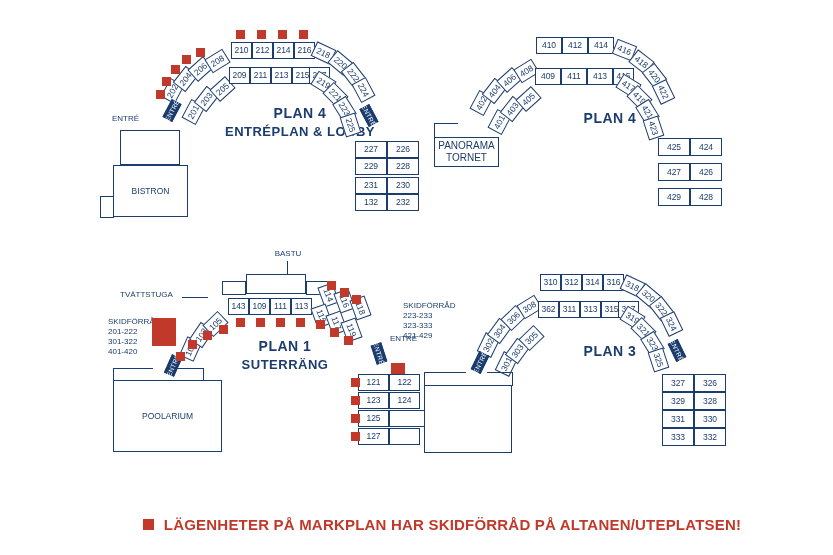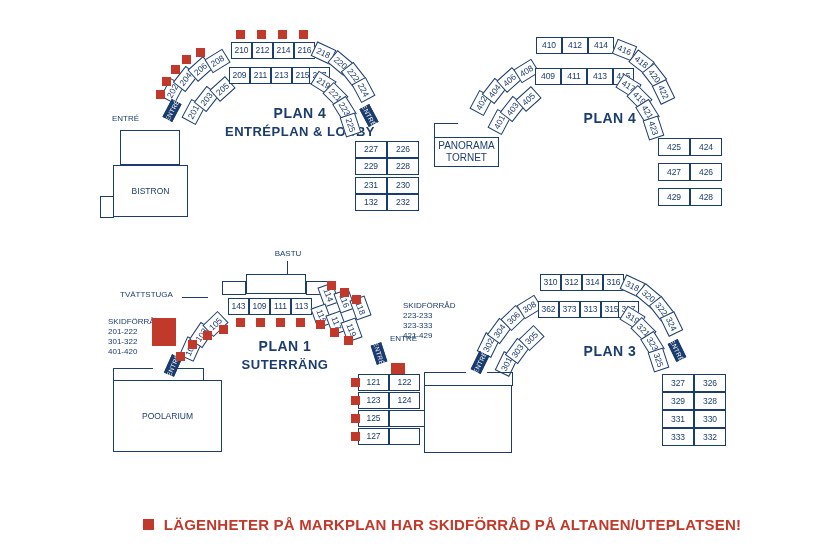--- a/index.html
+++ b/index.html
@@ -324,21 +324,21 @@
   <div class="cell" style="left:478px; top:337px; width:21px; height:16px; transform:rotate(-64deg);">302</div>
   <div class="cell" style="left:489px; top:323px; width:21px; height:16px; transform:rotate(-54deg);">304</div>
   <div class="cell" style="left:503px; top:310px; width:21px; height:16px; transform:rotate(-44deg);">306</div>
   <div class="cell" style="left:519px; top:299px; width:21px; height:16px; transform:rotate(-32deg);">308</div>
 
   <div class="cell" style="left:496px; top:356px; width:21px; height:16px; transform:rotate(-64deg);">301</div>
   <div class="cell" style="left:507px; top:343px; width:21px; height:16px; transform:rotate(-54deg);">303</div>
   <div class="cell" style="left:521px; top:330px; width:21px; height:16px; transform:rotate(-44deg);">305</div>
 
   <div class="cell" style="left:538px; top:301px; width:21px; height:17px;">362</div>
-  <div class="cell" style="left:559px; top:301px; width:21px; height:17px;">373</div>
+  <div class="cell" style="left:559px; top:301px; width:21px; height:17px;">311</div>
   <div class="cell" style="left:580px; top:301px; width:21px; height:17px;">313</div>
   <div class="cell" style="left:601px; top:301px; width:21px; height:17px;">315</div>
 
   <div class="cell" style="left:540px; top:274px; width:21px; height:17px;">310</div>
   <div class="cell" style="left:561px; top:274px; width:21px; height:17px;">312</div>
   <div class="cell" style="left:582px; top:274px; width:21px; height:17px;">314</div>
   <div class="cell" style="left:603px; top:274px; width:21px; height:17px;">316</div>
 
   <div class="cell" style="left:622px; top:278px; width:21px; height:16px; transform:rotate(25deg);">318</div>
   <div class="cell" style="left:638px; top:288px; width:21px; height:16px; transform:rotate(40deg);">320</div>

